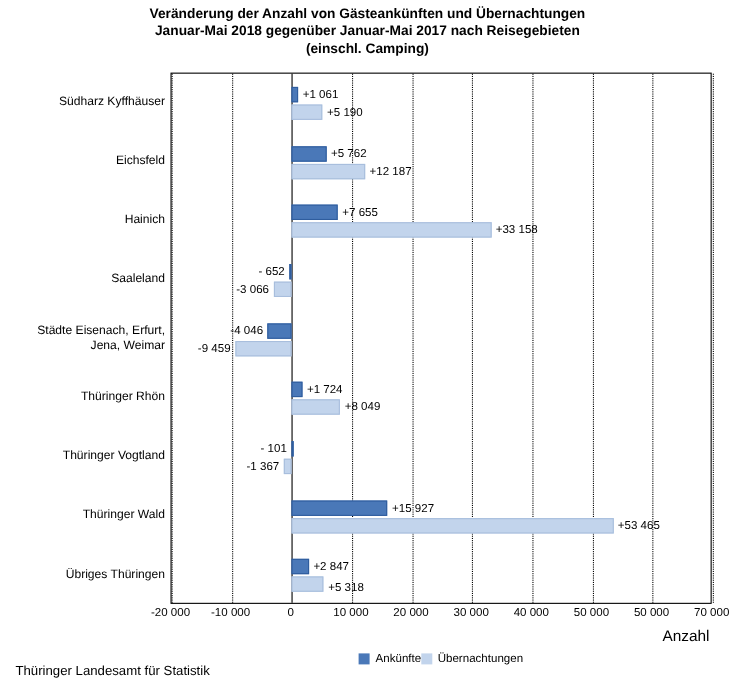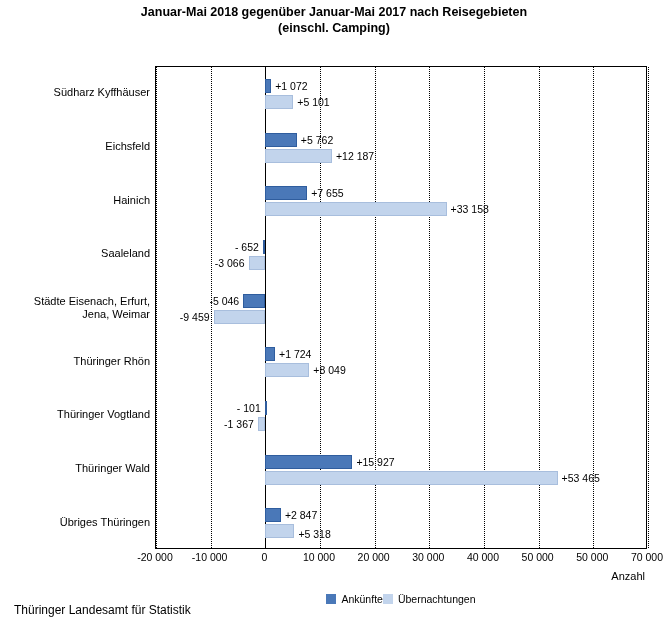--- a/index.html
+++ b/index.html
@@ -115,21 +115,21 @@
     white-space: nowrap;
     transform: translateX(-50%);
     color: #000;
   }
   #xaxis-title {
     position: absolute;
     left: 0;
     top: 570px;
     width: 645px;
     text-align: right;
-    font-size: 11px;
+    font-size: 14px;
     color: #000;
   }
 
   
   #legend {
     position: absolute;
     left: 155px;
     top: 590px;
     width: 492px;
     height: 18px;
@@ -159,20 +159,21 @@
     font-size: 12px;
     color: #000;
   }
 </style>
 </head>
 <body>
 
 <div id="root">
 
   <div id="title-block">
+    <div class="tline">Veränderung der Anzahl von Gästeankünften und Übernachtungen</div>
     <div class="tline">Januar-Mai 2018 gegenüber Januar-Mai 2017 nach Reisegebieten</div>
     <div class="tline">(einschl. Camping)</div>
   </div>
 
   <div id="ylabels">
       <div class="ylabel" style="top: 20.3333px;">
         <div>Südharz Kyffhäuser</div>
       </div>
       <div class="ylabel" style="top: 74px;">
         <div>Eichsfeld</div>
@@ -206,37 +207,37 @@
       <div class="gridline" style="left: 54.6667px;"></div>
       <div class="zeroline" style="left: 109.333px;"></div>
       <div class="gridline" style="left: 164px;"></div>
       <div class="gridline" style="left: 218.667px;"></div>
       <div class="gridline" style="left: 273.333px;"></div>
       <div class="gridline" style="left: 328px;"></div>
       <div class="gridline" style="left: 382.667px;"></div>
       <div class="gridline" style="left: 437.333px;"></div>
       <div class="gridline" style="left: 492px;"></div>
       <div class="bar ank" style="left: 109.333px; top: 11.8333px; width: 5.86027px;"></div>
-      <div class="bar-label" style="top: 11.8333px; left: 119.194px;">+1 072</div>
+      <div class="bar-label" style="top: 11.8333px; left: 119.194px;">+1 061</div>
       <div class="bar ueb" style="left: 109.333px; top: 27.8333px; width: 27.9729px;"></div>
-      <div class="bar-label" style="top: 27.8333px; left: 141.306px;">+5 101</div>
+      <div class="bar-label" style="top: 27.8333px; left: 141.306px;">+5 190</div>
       <div class="bar ank" style="left: 109.333px; top: 65.5px; width: 31.4989px;"></div>
       <div class="bar-label" style="top: 65.5px; left: 144.832px;">+5 762</div>
       <div class="bar ueb" style="left: 109.333px; top: 81.5px; width: 66.6223px;"></div>
       <div class="bar-label" style="top: 81.5px; left: 179.956px;">+12 187</div>
       <div class="bar ank" style="left: 109.333px; top: 119.167px; width: 41.8473px;"></div>
       <div class="bar-label" style="top: 119.167px; left: 155.181px;">+7 655</div>
       <div class="bar ueb" style="left: 109.333px; top: 135.167px; width: 181.264px;"></div>
       <div class="bar-label" style="top: 135.167px; left: 294.597px;">+33 158</div>
       <div class="bar ank" style="left: 106.846px; top: 172.833px; width: 2.48733px;"></div>
       <div class="bar-label" style="top: 172.833px; left: 102.846px; transform: translateX(-100%);">- 652</div>
       <div class="bar ueb" style="left: 92.5725px; top: 188.833px; width: 16.7608px;"></div>
       <div class="bar-label" style="top: 188.833px; left: 88.5725px; transform: translateX(-100%);">-3 066</div>
       <div class="bar ank" style="left: 87.2152px; top: 226.5px; width: 22.1181px;"></div>
-      <div class="bar-label" style="top: 226.5px; left: 83.2152px; transform: translateX(-100%);">-5 046</div>
+      <div class="bar-label" style="top: 226.5px; left: 83.2152px; transform: translateX(-100%);">-4 046</div>
       <div class="bar ueb" style="left: 57.6241px; top: 242.5px; width: 51.7092px;"></div>
       <div class="bar-label" style="top: 242.5px; left: 53.6241px; transform: translateX(-100%);">-9 459</div>
       <div class="bar ank" style="left: 109.333px; top: 280.167px; width: 9.42453px;"></div>
       <div class="bar-label" style="top: 280.167px; left: 123px; text-align: right;">+1 724</div>
       <div class="bar ueb" style="left: 109.333px; top: 296.167px; width: 44.0012px;"></div>
       <div class="bar-label" style="top: 296.167px; left: 157.335px;">+8 049</div>
       <div class="bar ank" style="left: 108.781px; top: 333.833px; width: 1.5px;"></div>
       <div class="bar-label" style="top: 333.833px; left: 104.781px; transform: translateX(-100%);">- 101</div>
       <div class="bar ueb" style="left: 101.86px; top: 349.833px; width: 7.47293px;"></div>
       <div class="bar-label" style="top: 349.833px; left: 97.8604px; transform: translateX(-100%);">-1 367</div>

